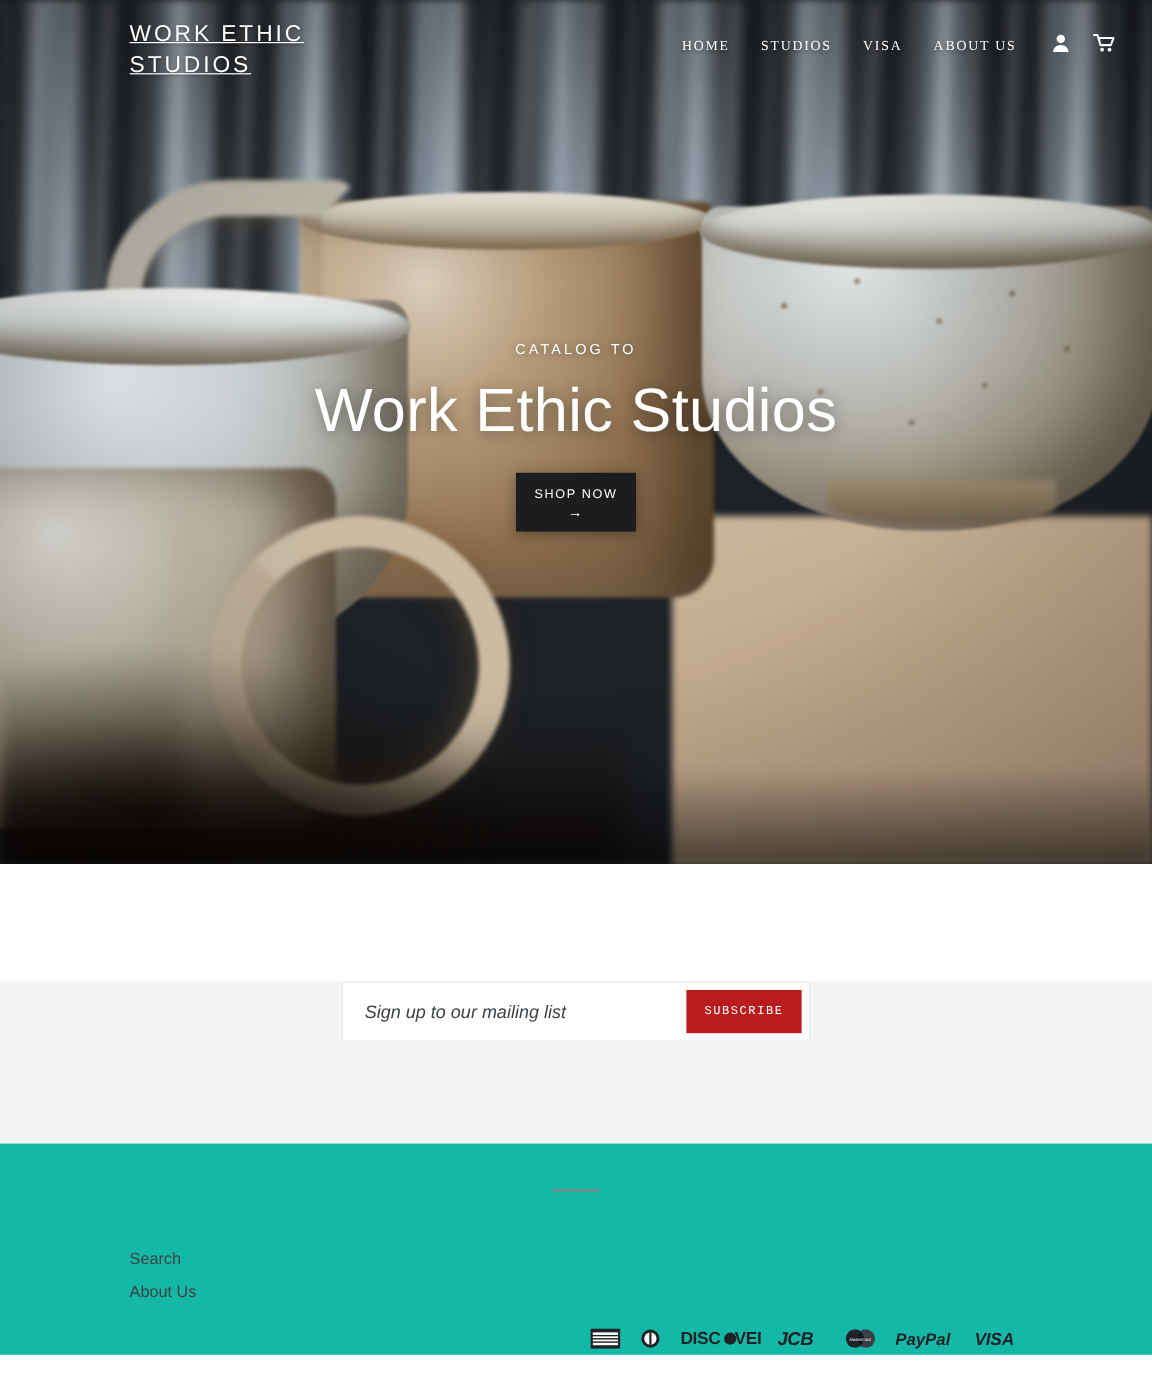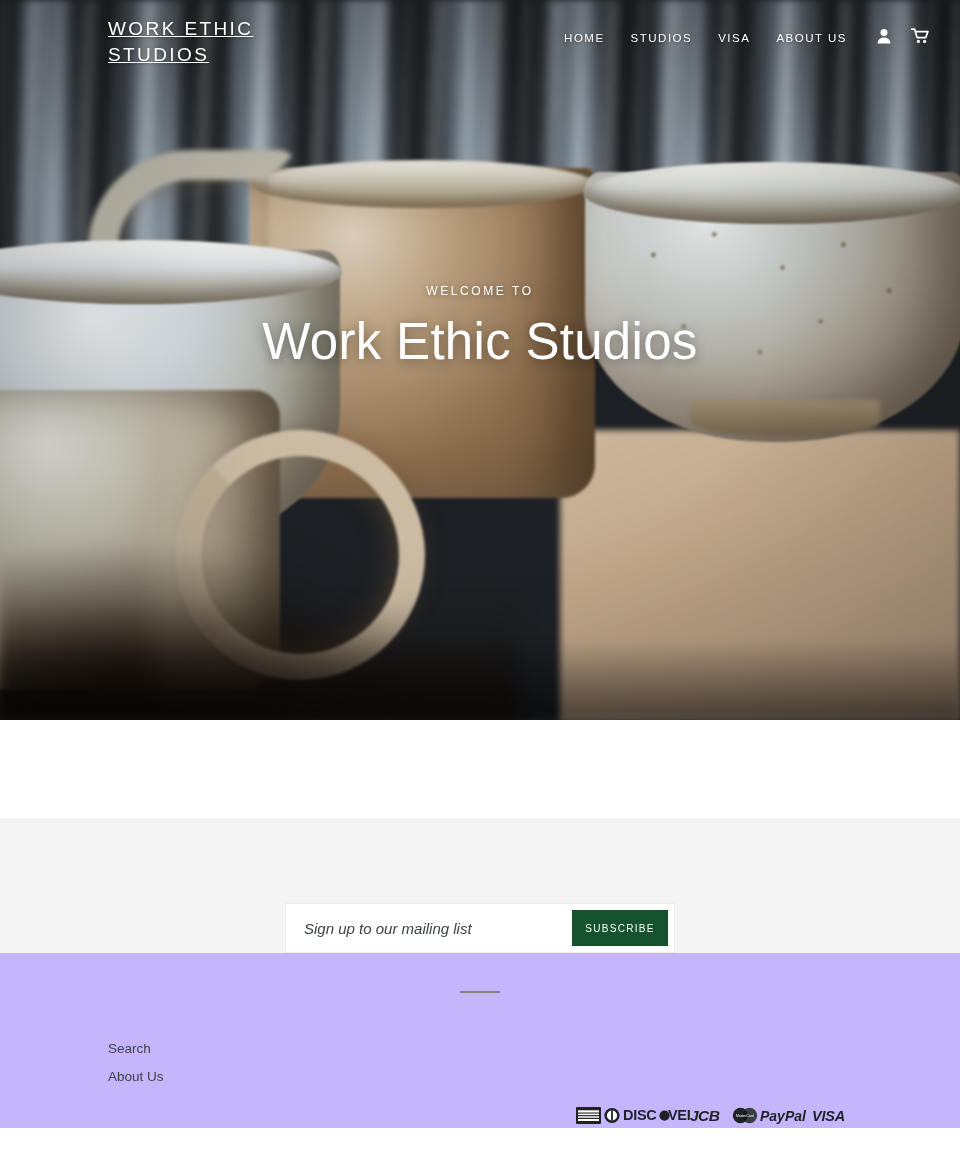--- a/index.html
+++ b/index.html
@@ -196,20 +196,21 @@
     letter-spacing:2.4px;
     line-height:26px;
     font-weight:400;
     width:180px;
     text-shadow:0 1px 3px rgba(0,0,0,.35);
   }
   .main-nav {
     margin-left:auto;
     display:flex; align-items:center; gap:26px;
     padding-top:12px;
+    font-family:Liberation Serif, serif;
   }
   .nav-link {
     color:#fff;
     font-size:11.5px;
     letter-spacing:1.5px;
     text-decoration:none;
     white-space:nowrap;
     text-shadow:0 1px 3px rgba(0,0,0,.4);
   }
   .nav-icons { display:flex; align-items:center; gap:20px; margin-left:4px; }
@@ -256,21 +257,21 @@
   }
   .hero-btn .arrow { display:block; font-size:12px; line-height:13px; margin-top:1px; }
 
   
   .content-gap { width:960px; height:98px; background:#fff; }
 
   
   .newsletter {
     width:960px; height:135px;
     background:#f4f4f4;
-    display:flex; align-items:flex-end; justify-content:center;
+    display:flex; align-items:flex-start; justify-content:center;
   }
   .newsletter-form {
     display:flex; align-items:stretch;
     width:390px; height:50px;
     background:#fff;
     border:1px solid #ececec;
   }
   .newsletter-input {
     flex:1;
     border:none; outline:none;
@@ -278,48 +279,48 @@
     padding:0 18px;
     font-family:"Liberation Sans", sans-serif;
     font-size:15px;
     font-style:italic;
     color:#3d4246;
   }
   .newsletter-input::placeholder { color:#3d4246; font-style:italic; opacity:1; }
   .newsletter-btn {
     width:96px;
     margin:6px 6px 6px 0;
-    background:#14532d;
+    background:#b91c1c;
     color:#fff;
     border:none; cursor:pointer;
-    font-family:Liberation Sans, sans-serif;
+    font-family:Liberation Mono, monospace;
     font-size:10px;
     letter-spacing:1.3px;
   }
 
   
-  .site-footer { width:960px; background:#c4b5fd; padding-top:38px; }
+  .site-footer { width:960px; background:#14b8a6; padding-top:38px; }
   .footer-divider {
     width:40px; height:2px; background:#848484;
     margin:0 auto;
   }
   .footer-main {
     display:flex; justify-content:space-between;
     padding:45px 108px 0 108px;
   }
   .footer-links { display:flex; flex-direction:column; gap:6px; }
   .footer-link {
     color:#3d4246; font-size:13.5px; text-decoration:none; line-height:22px;
   }
   .footer-right { text-align:right; }
   .footer-copy { font-size:13px; color:#3d4246; line-height:19px; }
   .footer-copy a { color:#3d4246; text-decoration:none; }
   .payment-row {
     display:flex; justify-content:flex-end; align-items:flex-end;
-    padding:19px 108px 0 108px;text-decoration:underline;
+    gap:14px; padding:19px 108px 0 108px;text-decoration:underline;
   }
   .pay { display:block; }
 </style>
 </head>
 <body>
 
 <section class="hero">
 
   <div class="hero-photo">
     <div class="blinds"></div>
@@ -371,22 +372,26 @@
             <path d="M0.5 1.2h3.1l2.5 8.4h8.6l2.2-6H5.2" fill="none" stroke="#ffffff" stroke-width="1.7" stroke-linejoin="round" stroke-linecap="round"></path>
             <circle cx="7.4" cy="13.4" r="1.6" fill="#ffffff"></circle>
             <circle cx="13.6" cy="13.4" r="1.6" fill="#ffffff"></circle>
           </svg>
         </a>
       </span>
     </nav>
   </header>
 
   <div class="hero-content">
-    <div class="hero-kicker">WELCOME TO</div>
+    <div class="hero-kicker">CATALOG TO</div>
     <h1 class="hero-title">Work Ethic Studios</h1>
+    <button class="hero-btn">
+      <span>SHOP NOW</span>
+      <span class="arrow">→</span>
+    </button>
   </div>
 </section>
 
 <div class="content-gap"></div>
 
 <section class="newsletter">
   <form class="newsletter-form">
     <input class="newsletter-input" type="email" placeholder="Sign up to our mailing list" style="">
     <button class="newsletter-btn" type="submit">SUBSCRIBE</button>
   </form>

